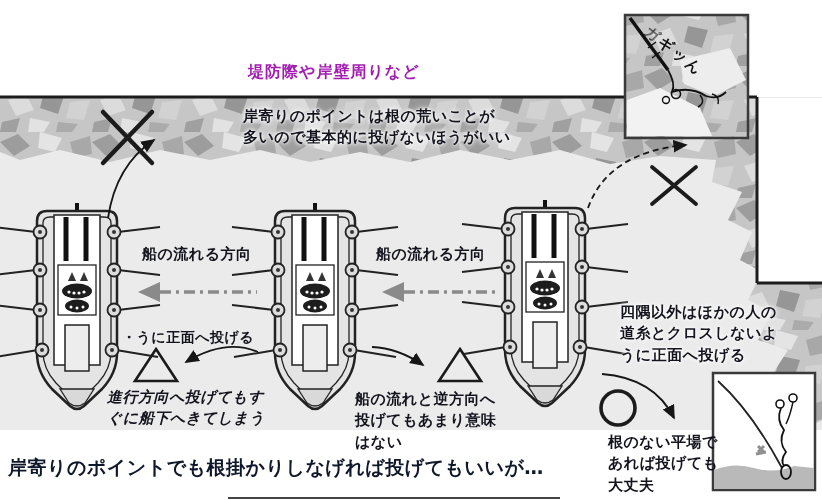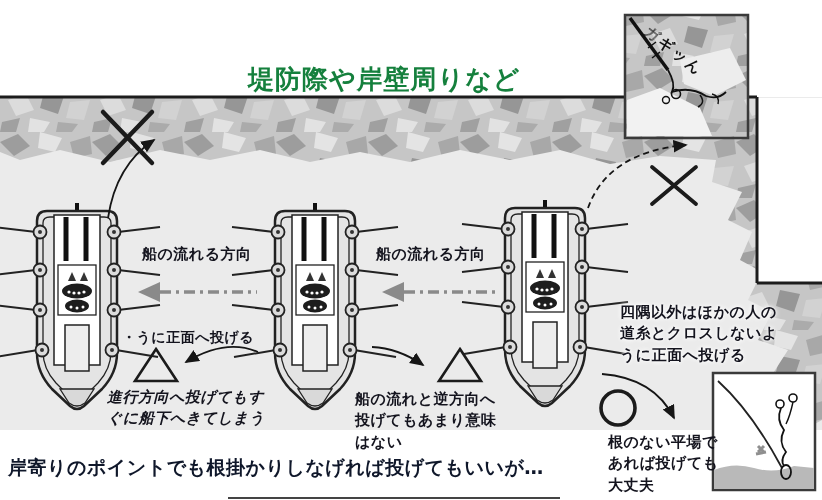--- a/index.html
+++ b/index.html
@@ -6,21 +6,21 @@
   #stage{
     position:relative;width:822px;height:500px;overflow:hidden;background:#fff;
     font-family:"DejaVu Sans","Liberation Sans",sans-serif;color:#111;
   }
   .abs{position:absolute;}
   .note{
     font-weight:bold;font-size:15px;line-height:1.42;white-space:pre-line;
     color:#14141e;letter-spacing:0.5px;
   }
   .halo{text-shadow:0 0 4px rgba(255,255,255,.95),0 0 6px rgba(255,255,255,.9),0 0 2px rgba(255,255,255,.95);}
-  #title{font-size:26px;font-weight:bold;letter-spacing:1px;color:#15803d;}
+  #title{font-size:16px;font-weight:bold;letter-spacing:1px;color:#a21caf;}
   #bottom-caption{font-size:19px;font-weight:bold;letter-spacing:0.5px;color:#0f172a;}
   #sfx{
     font-size:15px;font-weight:bold;transform:rotate(38deg);transform-origin:left top;
     letter-spacing:2px;color:#111;
   }
   svg{position:absolute;left:0;top:0;}
 </style>
 </head>
 <body>
 
@@ -163,20 +163,22 @@
       <circle cx="793" cy="398" r="4" fill="none" stroke="#111" stroke-width="1.6"></circle>
       <path d="M781,408 Q776,420 784,430 Q778,442 786,452 Q780,460 784,466" fill="none" stroke="#111" stroke-width="1.8"></path>
       <path d="M793,402 Q790,416 786,424" fill="none" stroke="#111" stroke-width="1.4"></path>
       <ellipse cx="786" cy="472" rx="5" ry="7" fill="none" stroke="#111" stroke-width="1.8"></ellipse>
       <path d="M758,452 l6,-6 m-6,0 l6,6 m-8,2 l10,-2" stroke="#8f8f8f" stroke-width="3" fill="none"></path>
     </g>
   </svg>
 
   <div class="abs" id="title" style="left:248px;top:62px;">堤防際や岸壁周りなど</div>
 
+  <div class="abs note halo" style="left:243px;top:106px;">岸寄りのポイントは根の荒いことが
+多いので基本的に投げないほうがいい</div>
 
   <div class="abs note" style="left:142px;top:244px;font-size:15px;">船の流れる方向</div>
   <div class="abs note" style="left:376px;top:244px;font-size:15px;">船の流れる方向</div>
 
   <div class="abs note" style="left:122px;top:328px;font-size:14px;">・うに正面へ投げる</div>
 
   <div class="abs note" style="left:107px;top:387px;font-style:italic;">進行方向へ投げてもす
 ぐに船下へきてしまう</div>
   <div class="abs note" style="left:355px;top:389px;">船の流れと逆方向へ
 投げてもあまり意味

